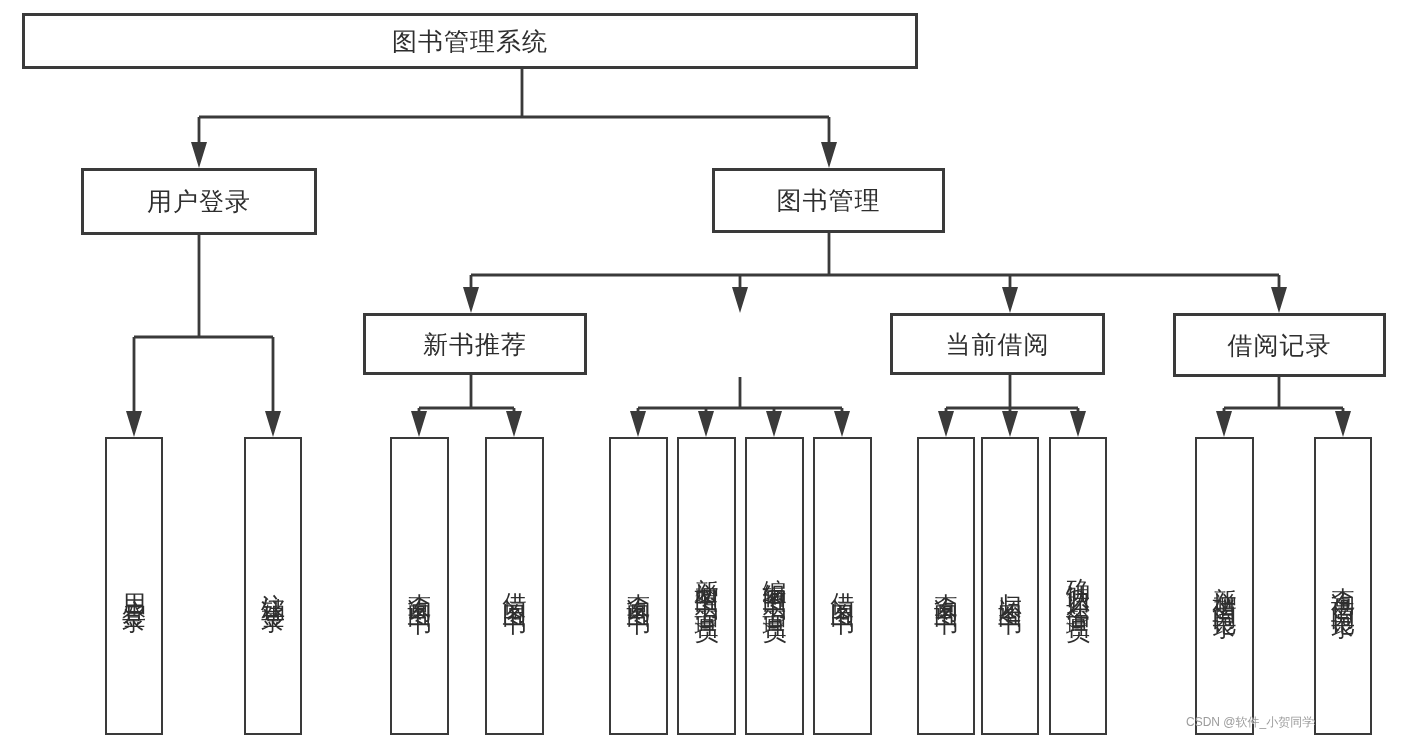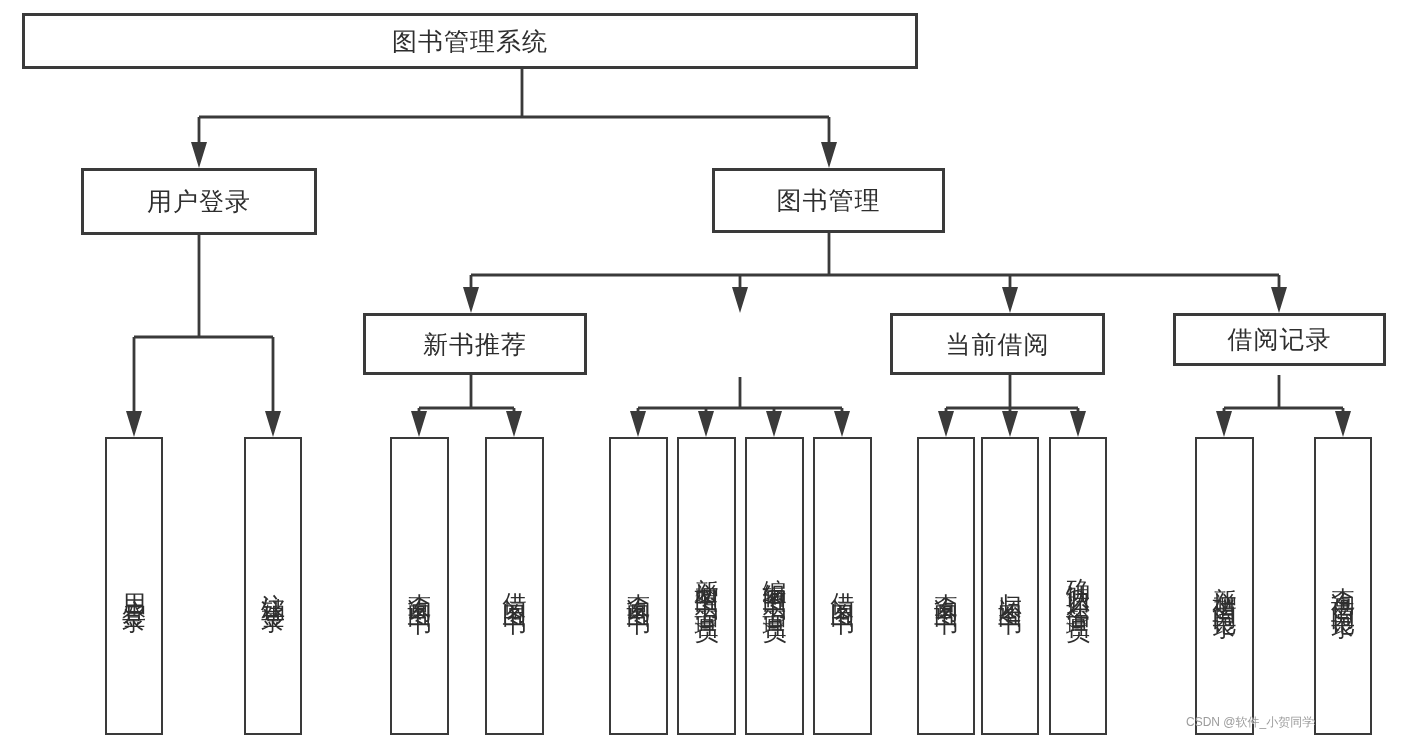--- a/index.html
+++ b/index.html
@@ -50,21 +50,21 @@
   }
   
   #n-root { left: 22px; top: 13px; width: 896px; height: 56px; }
   
   #n-user-login { left: 81px;  top: 168px; width: 236px; height: 67px; }
   #n-book-mgmt  { left: 712px; top: 168px; width: 233px; height: 65px; }
   
   #n-new-book-rec   { left: 363px;  top: 313px; width: 224px; height: 62px; }
   #n-book-borrow    { left: 633px;  top: 313px; width: 215px; height: 62px; }
   #n-current-borrow { left: 890px;  top: 313px; width: 215px; height: 62px; }
-  #n-borrow-record  { left: 1173px; top: 313px; width: 213px; height: 53px; }
+  #n-borrow-record  { left: 1173px; top: 313px; width: 213px; height: 64px; }
   
   .leaf { top: 437px; height: 298px; width: 58px; }
   #l-user-login     { left: 105px; }
   #l-logout         { left: 244px; }
   #l-query-book-1   { left: 390px; width: 59px; }
   #l-borrow-book-1  { left: 485px; width: 59px; }
   #l-query-book-2   { left: 609px; width: 59px; }
   #l-add-book       { left: 677px; width: 59px; }
   #l-edit-book      { left: 745px; width: 59px; }
   #l-borrow-book-2  { left: 813px; width: 59px; }

